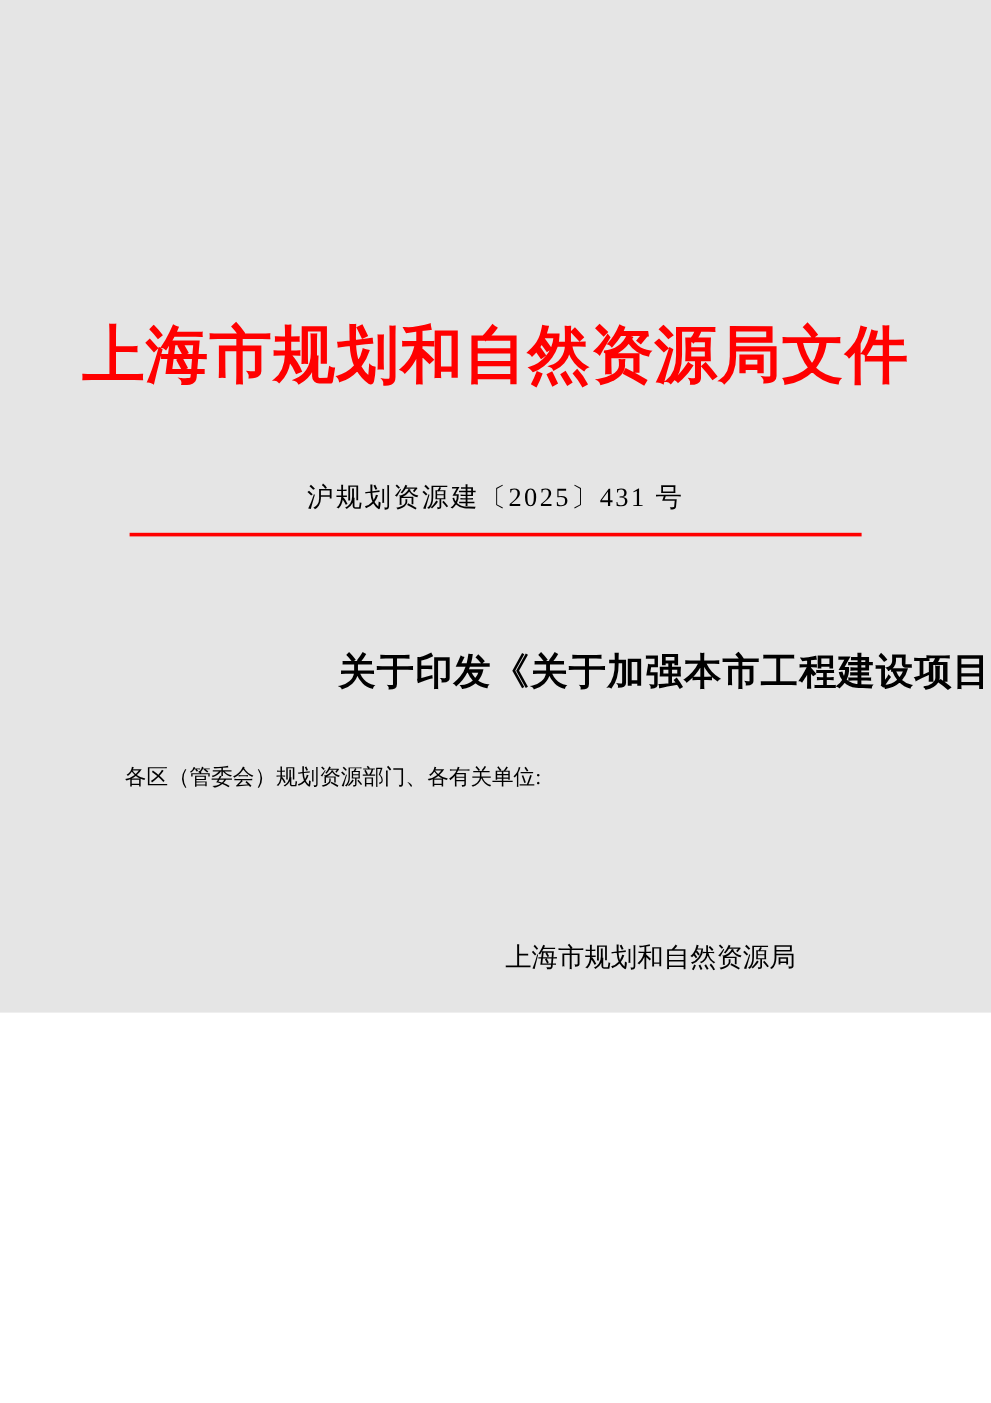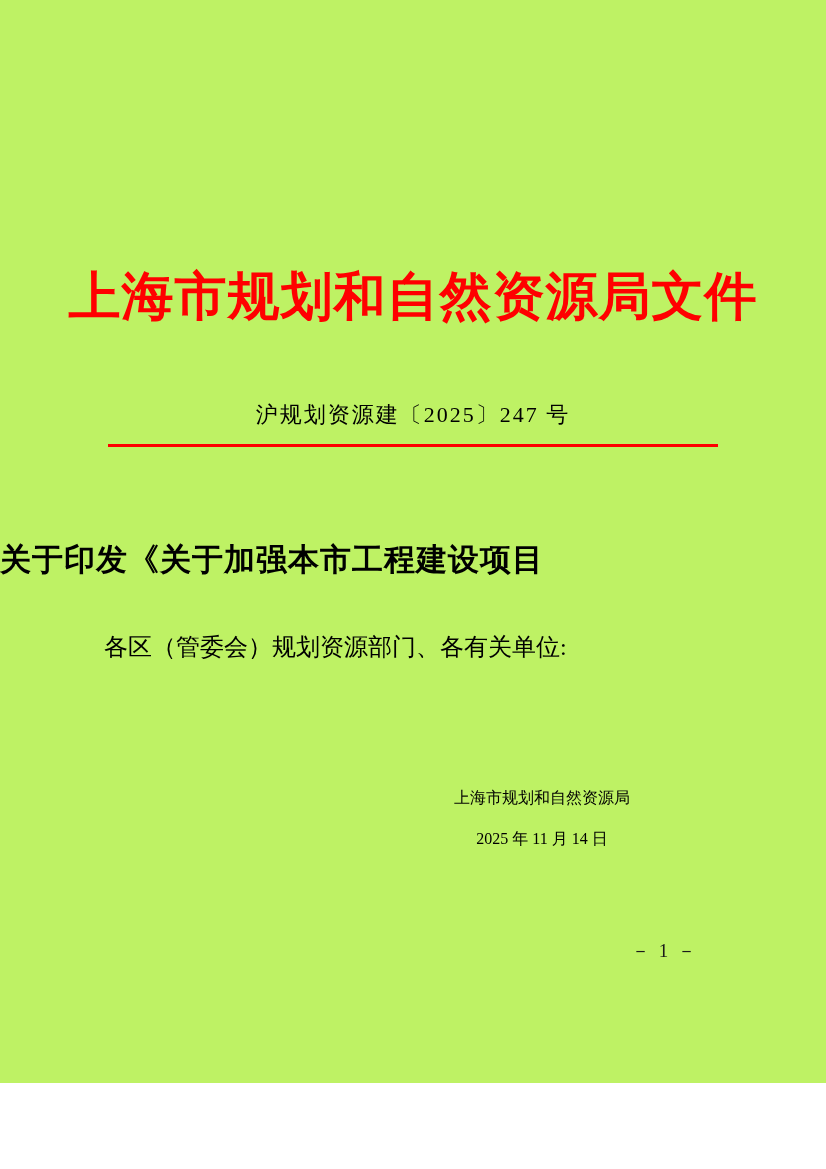--- a/index.html
+++ b/index.html
@@ -3,22 +3,22 @@
 <meta charset="utf-8">
 <style>
   html, body {
     margin: 0;
     padding: 0;
     background: #ffffff;
   }
   .page {
     position: relative;
     width: 826px;
-    height: 1083px;
-    background: #bef264;
+    height: 844px;
+    background: #e5e5e5;
     overflow: hidden;
     font-family: "Liberation Serif", "DejaVu Serif", serif;
     color: #000000;
     box-sizing: border-box;
   }
   .org-title {
     margin: 0;
     padding-top: 262px;
     text-align: center;
     font-size: 52px;
@@ -39,46 +39,46 @@
   }
   .red-rule {
     margin: 16px auto 0 auto;
     width: 610px;
     height: 3px;
     background: #ff0000;
     border: none;
   }
   .doc-title {
     margin: 94px 0 0 0;
-    text-align: left;
+    text-align: right;
     font-size: 31px;
     line-height: 38px;
     font-weight: bold;
     color: #000000;
     letter-spacing: 1px;
   }
   .body-text {
     margin-top: 50px;
     padding: 0 104px;
-    font-size: 24px;
+    font-size: 18px;
     line-height: 36px;
     text-align: justify;
     color: #000000;
   }
   .body-text p {
     margin: 0;
   }
   .body-text .indent {
     text-indent: 2em;
   }
   .signature-block {
     margin: 112px 163px 0 auto;
     width: 242px;
     text-align: center;
-    font-size: 16px;
+    font-size: 22px;
     line-height: 41px;
     color: #000000;
     white-space: nowrap;
   }
   .page-footer {
     margin-top: 82px;
     text-align: right;
     padding-right: 128px;
     font-size: 19px;
     line-height: 20px;
@@ -87,37 +87,36 @@
   }
 </style>
 </head>
 <body>
 
 <div class="page">
 
   <header>
     <div class="org-title">上海市规划和自然资源局文件</div>
 
-    <div class="doc-number">沪规划资源建〔2025〕247 号</div>
+    <div class="doc-number">沪规划资源建〔2025〕431 号</div>
 
     <hr class="red-rule">
   </header>
 
   <main>
     <h1 class="doc-title">
       <span style="display:block">关于印发《关于加强本市工程建设项目</span>
     </h1>
 
     <div class="body-text">
       <p>各区（管委会）规划资源部门、各有关单位:</p>
     </div>
 
     <div class="signature-block">
       <div>上海市规划和自然资源局</div>
-      <div>2025 年 11 月 14 日</div>
     </div>
   </main>
 
   <footer class="page-footer">
     <span>－ 1 －</span>
   </footer>
 
 </div>
 
 </body></html>

